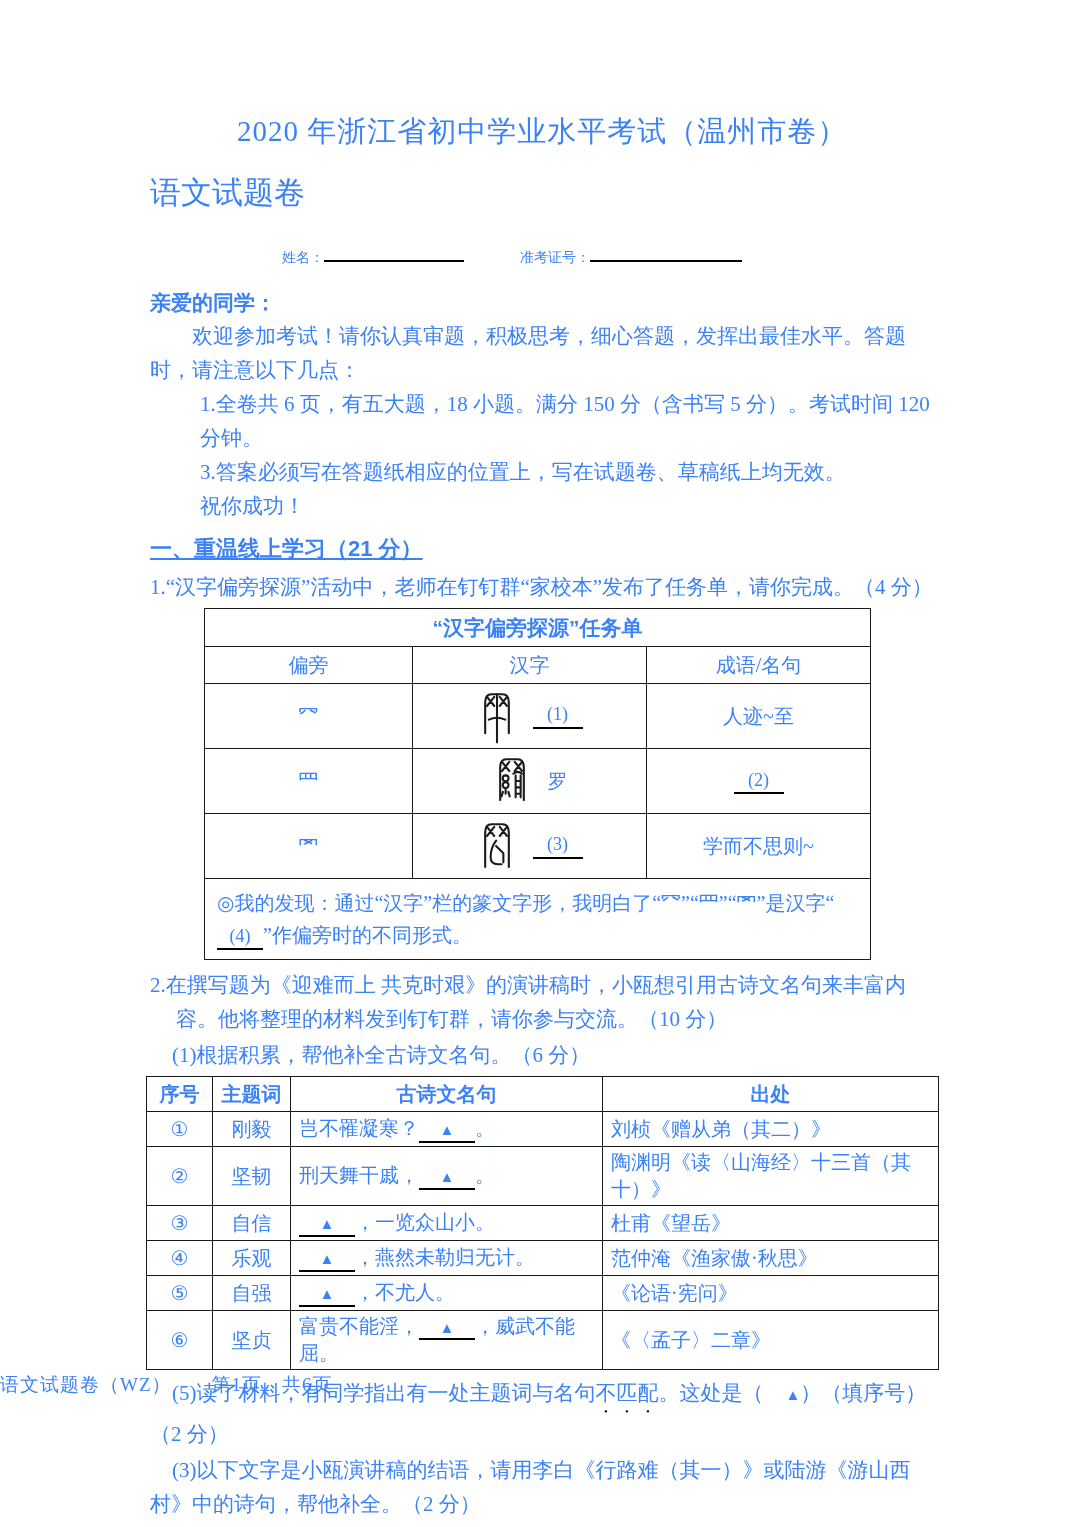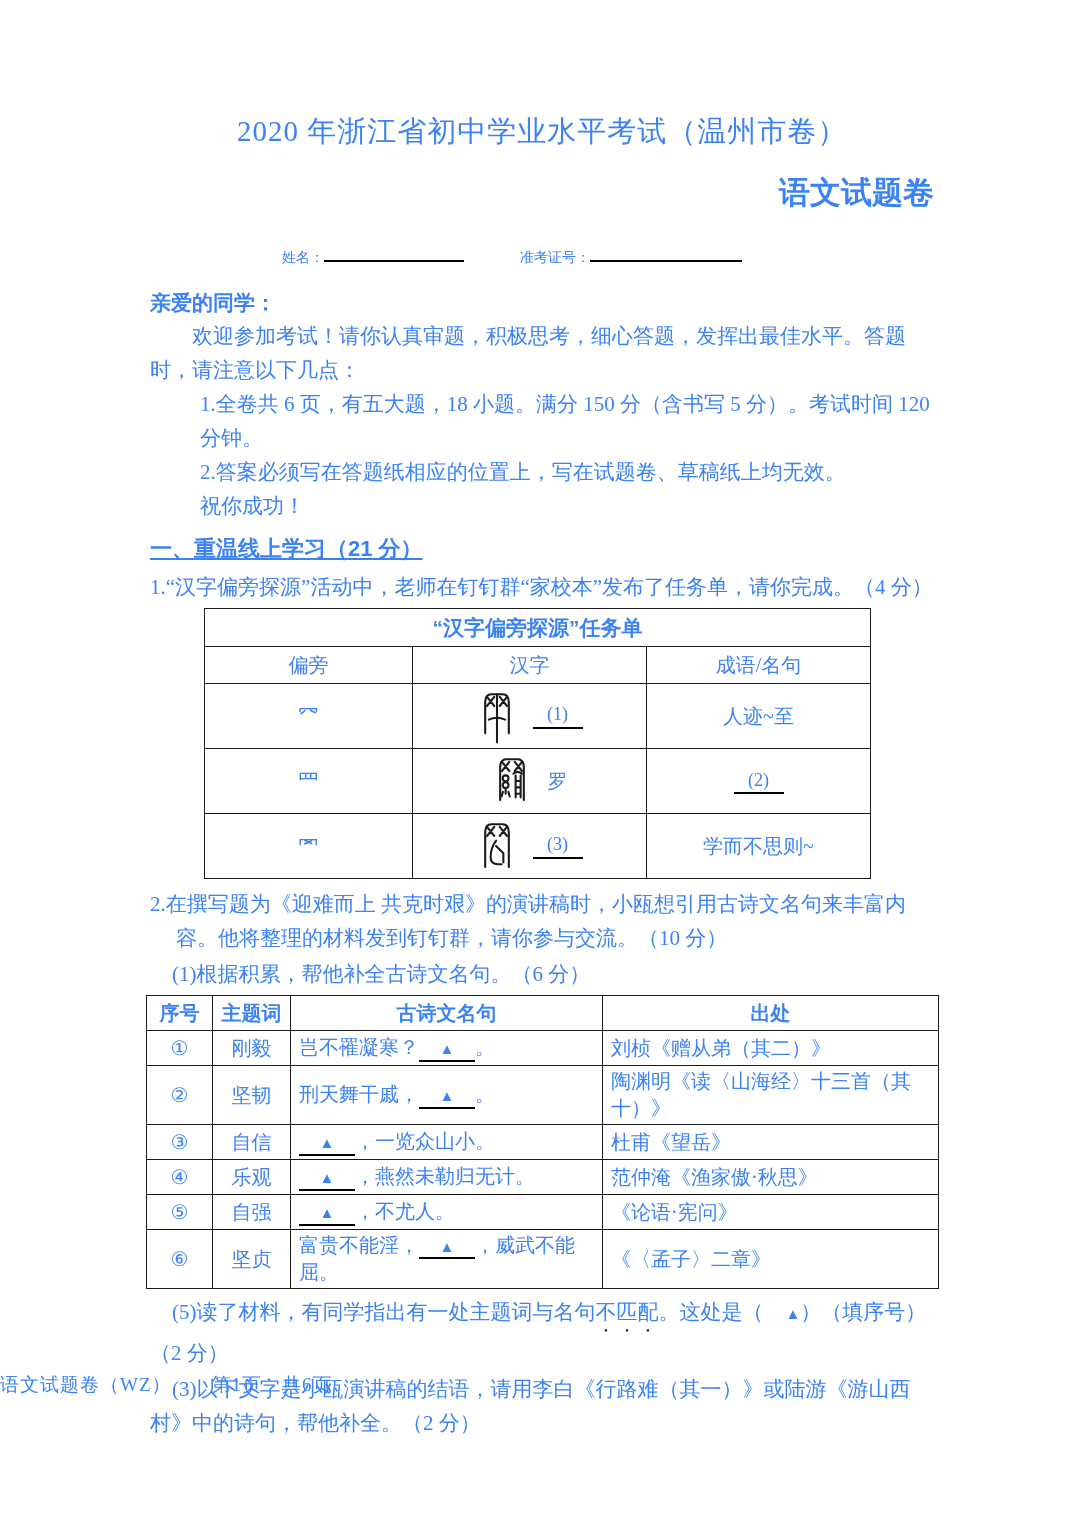--- a/index.html
+++ b/index.html
@@ -6,21 +6,21 @@
   .page {
     position:relative; width:1080px; height:1527px; margin:0 auto;
     background:#ffffff; color:#3b82f6; overflow:hidden;
     font-family:"Liberation Serif","DejaVu Serif",serif;
     font-size:21px;
   }
   .doc { padding:112px 146px 0 150px; }
   .gothic { font-family:"Liberation Sans","DejaVu Sans",sans-serif; }
 
   .title { margin:0 0 20px 0; text-align:center; font-size:29px; font-weight:400; letter-spacing:1px; }
-  .subtitle { margin:0 0 24px 0; text-align:right; font-size:31px; font-weight:700; }
+  .subtitle { margin:0 0 24px 0; text-align:left; font-size:31px; font-weight:400; }
 
   .name-row { margin:0 0 18px 0; padding-left:132px; white-space:nowrap; }
   .name-row .lbl { font-size:14px; }
   .write-line { display:inline-block; width:140px; height:1.05em; border-bottom:2px solid #000; vertical-align:baseline; }
   .write-line.long { width:152px; }
   .gap { display:inline-block; width:56px; }
 
   .salutation { font-size:21px; font-weight:700; line-height:33px; }
   .para { margin:0; text-indent:2em; line-height:34px; }
   .note { margin:0; padding-left:50px; line-height:34px; }
@@ -71,21 +71,21 @@
     <h2 class="subtitle gothic">语文试题卷</h2>
 
     <div class="name-row">
       <span class="lbl">姓名：</span><span class="write-line"></span><span class="gap"></span><span class="lbl">准考证号：</span><span class="write-line long"></span>
     </div>
 
     <div>
       <div class="salutation gothic">亲爱的同学：</div>
       <p class="para">欢迎参加考试！请你认真审题，积极思考，细心答题，发挥出最佳水平。答题时，请注意以下几点：</p>
       <p class="note">1.全卷共 6 页，有五大题，18 小题。满分 150 分（含书写 5 分）。考试时间 120 分钟。</p>
-      <p class="note">2.答案必须写在答题纸相应的位置上，写在试题卷、草稿纸上均无效。</p>
+      <p class="note">3.答案必须写在答题纸相应的位置上，写在试题卷、草稿纸上均无效。</p>
       <p class="note">祝你成功！</p>
     </div>
 
     <div class="sec-heading gothic">一、重温线上学习（21 分）</div>
 
     <p class="q-text">1.“汉字偏旁探源”活动中，老师在钉钉群“家校本”发布了任务单，请你完成。（4 分）</p>
 
     <table class="task-table">
       <colgroup>
           <col style="width:208px">
@@ -147,20 +147,25 @@
                 <path d="M11 10 L19 20 M19 10 L11 20 M25 10 L33 20 M33 10 L25 20"></path>
                 <path d="M21 25 Q15 33 15 43 Q15 51 23 51 L27 51"></path>
                 <path d="M21 31 L29 39 L29 49"></path>
               </svg>
             </span>
             <span class="num-blank"><span>(3)</span></span>
           </span>
         </td>
         <td><span>学而不思则~</span></td>
       </tr>
+      <tr>
+        <td colspan="3" class="discovery">
+          <span>◎我的发现：通过“汉字”栏的篆文字形，我明白了“⺳”“罒”“罓”是汉字“</span><span class="inline-blank"><span>(4)</span></span><span>”作偏旁时的不同形式。</span>
+        </td>
+      </tr>
     </tbody>
       </table>
 
     <p class="q2-text">2.在撰写题为《迎难而上 共克时艰》的演讲稿时，小瓯想引用古诗文名句来丰富内容。他将整理的材料发到钉钉群，请你参与交流。（10 分）</p>
     <p class="sub-line">(1)根据积累，帮他补全古诗文名句。（6 分）</p>
 
     <table class="verse-table">
       <colgroup>
           <col style="width:66px">
           <col style="width:78px">

